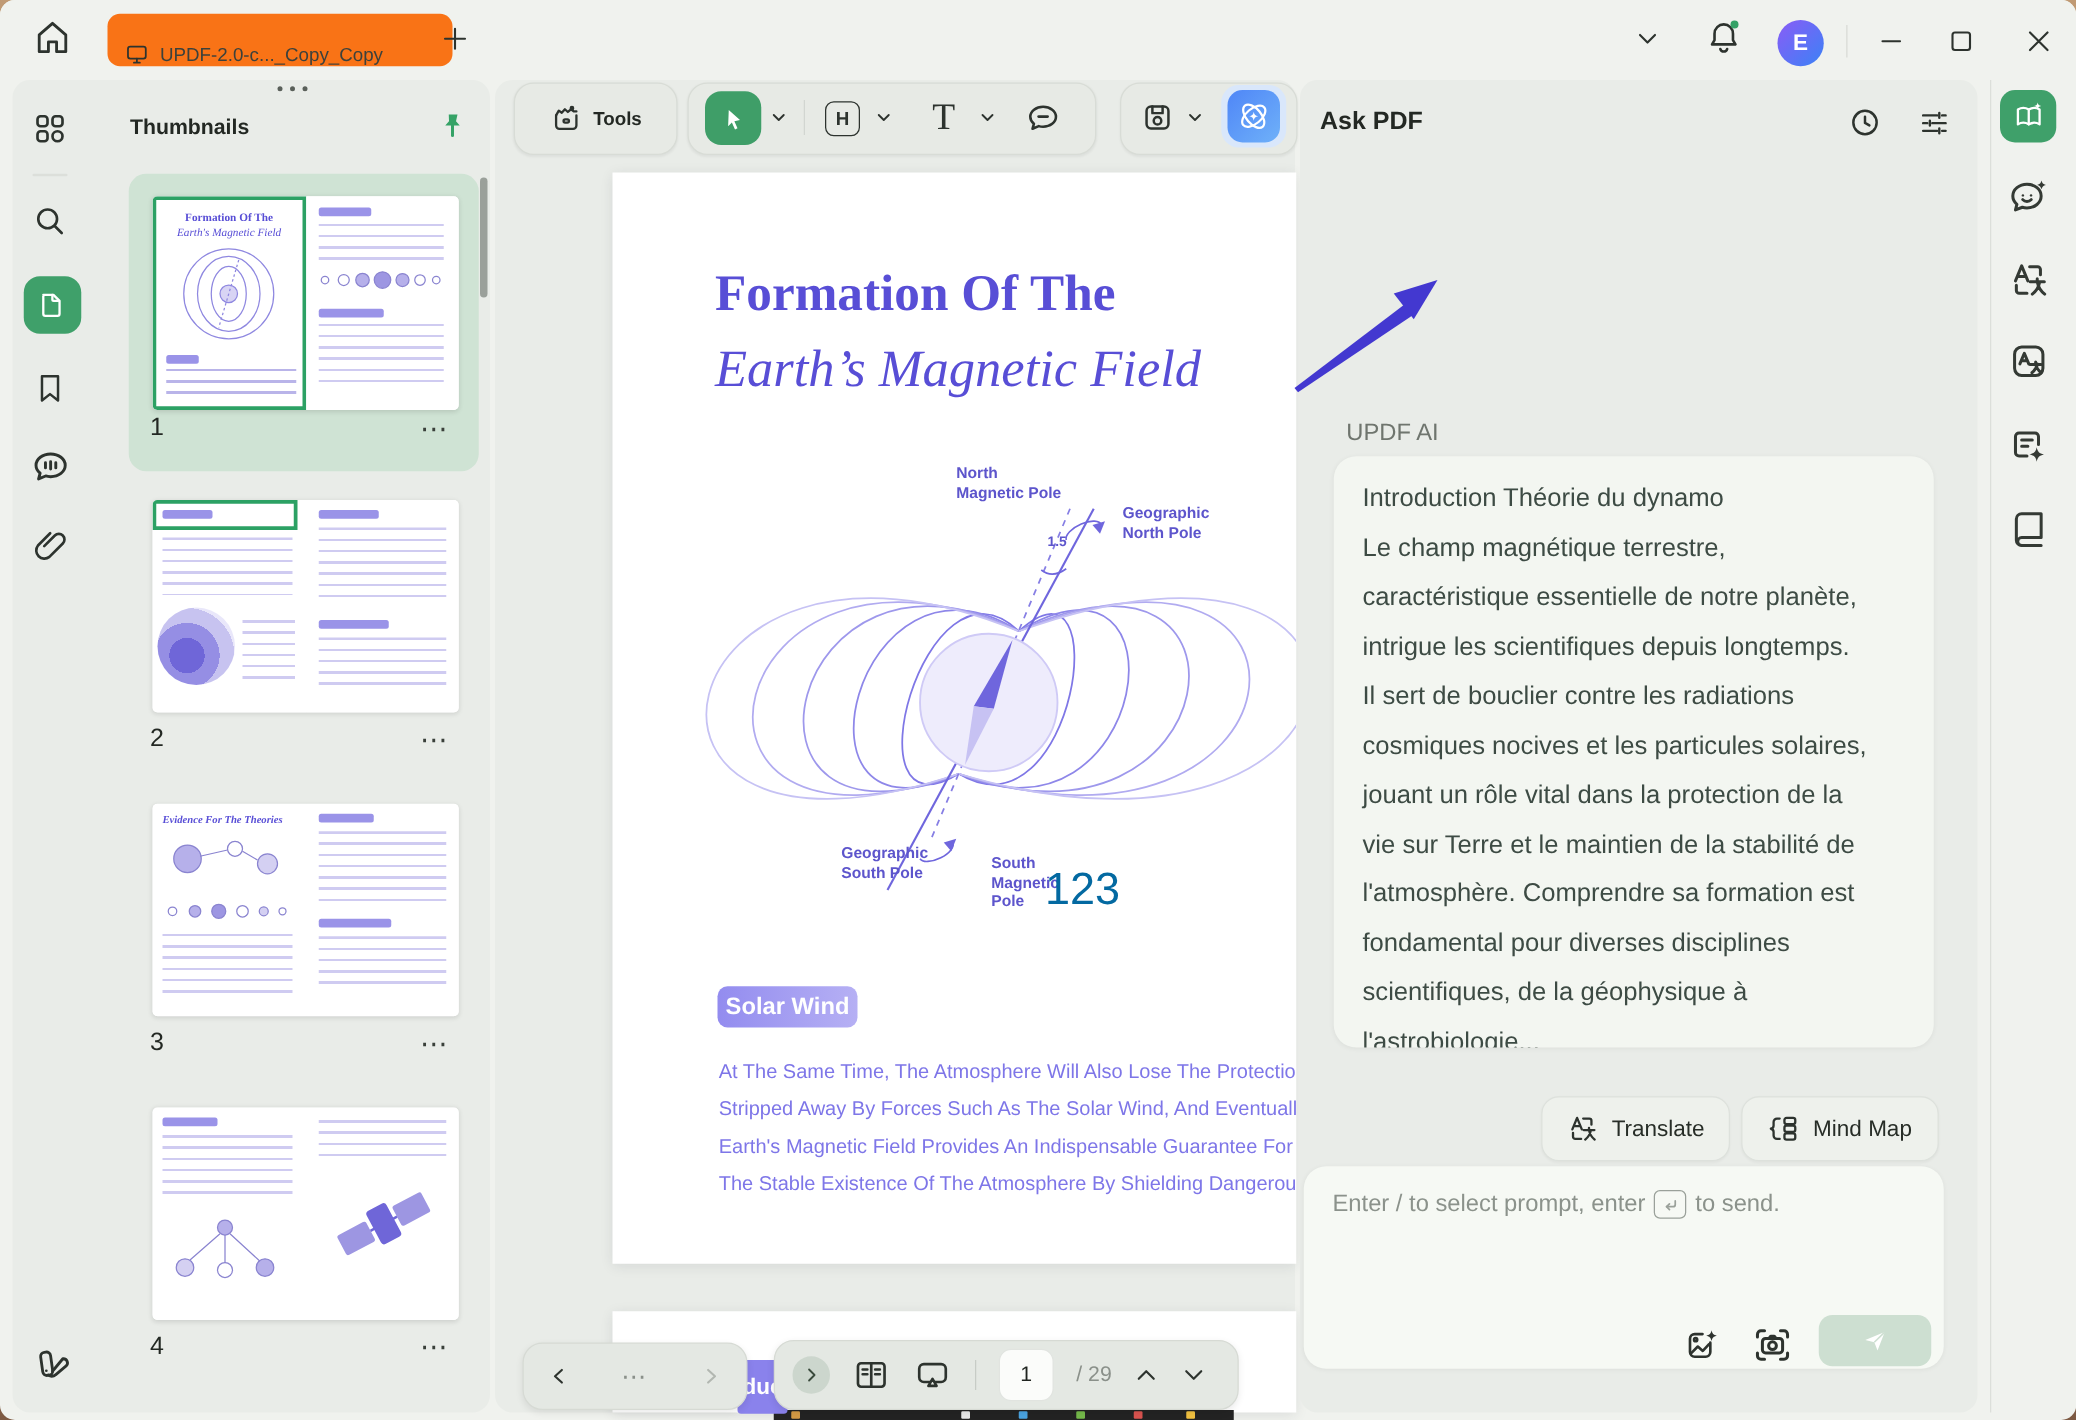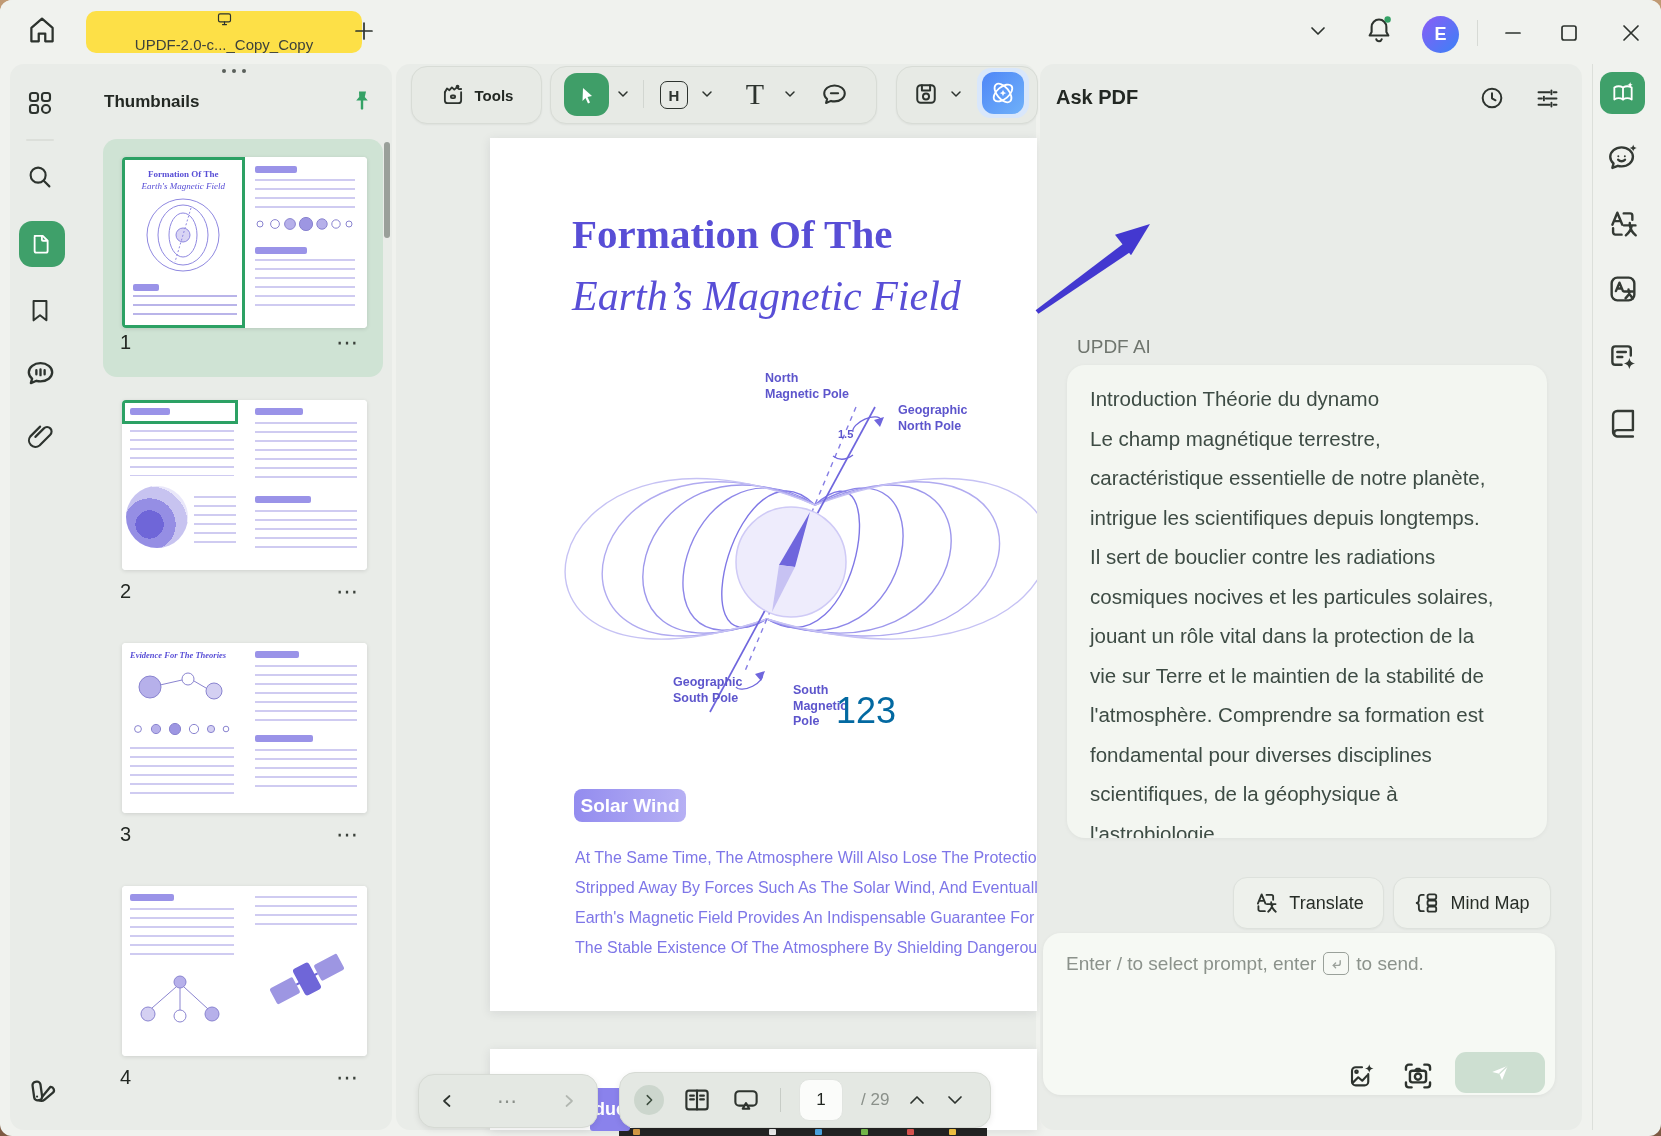--- a/index.html
+++ b/index.html
@@ -17,22 +17,22 @@
   .pill{
     background:#e7eae5;border:1px solid #d8dcd6;border-radius:16px;
     box-shadow:0 1px 2px rgba(0,0,0,.05);
   }
   svg.ic{stroke:#2d332e;fill:none;stroke-width:1.7;stroke-linecap:round;stroke-linejoin:round;display:block;}
   svg.ic.thin{stroke-width:1.5;}
   .lbl{color:#232823;}
   .preline{white-space:pre-line;}
   .prewrap{white-space:pre;}
   .tab{
-    background:#fde047;border-radius:10px;display:flex;align-items:center;gap:9px;
-    padding:0 14px;font-size:15px;color:#3c413c;flex-direction:column;
+    background:#f97316;border-radius:10px;display:flex;align-items:flex-end;gap:9px;
+    padding:0 14px;font-size:15px;color:#3c413c;
   }
   .thumb-spread{background:#ffffff;border-radius:4px;box-shadow:0 1px 4px rgba(0,0,0,.12);overflow:hidden;display:flex;}
   .tlines{background:repeating-linear-gradient(to bottom,#b9b4e9 0 2px,transparent 2px 9px);}
   .tlines.light{background:repeating-linear-gradient(to bottom,#cfcbf1 0 2px,transparent 2px 9px);}
   .tbadge{background:#9a93e8;border-radius:2px;height:7px;}
   .pagecard{background:#ffffff;box-shadow:0 2px 10px rgba(40,40,60,.10);}
   .pdftitle{font-family:"Liberation Serif","DejaVu Serif",serif;color:#584ed6;}
   .diaglabel{font-size:12.5px;line-height:15.5px;font-weight:bold;color:#5d55cc;}
   .navpill{background:#e4e8e3;border:1px solid #d6dad4;border-radius:16px;box-shadow:0 2px 6px rgba(0,0,0,.08);z-index:3;}
   .actbtn{

